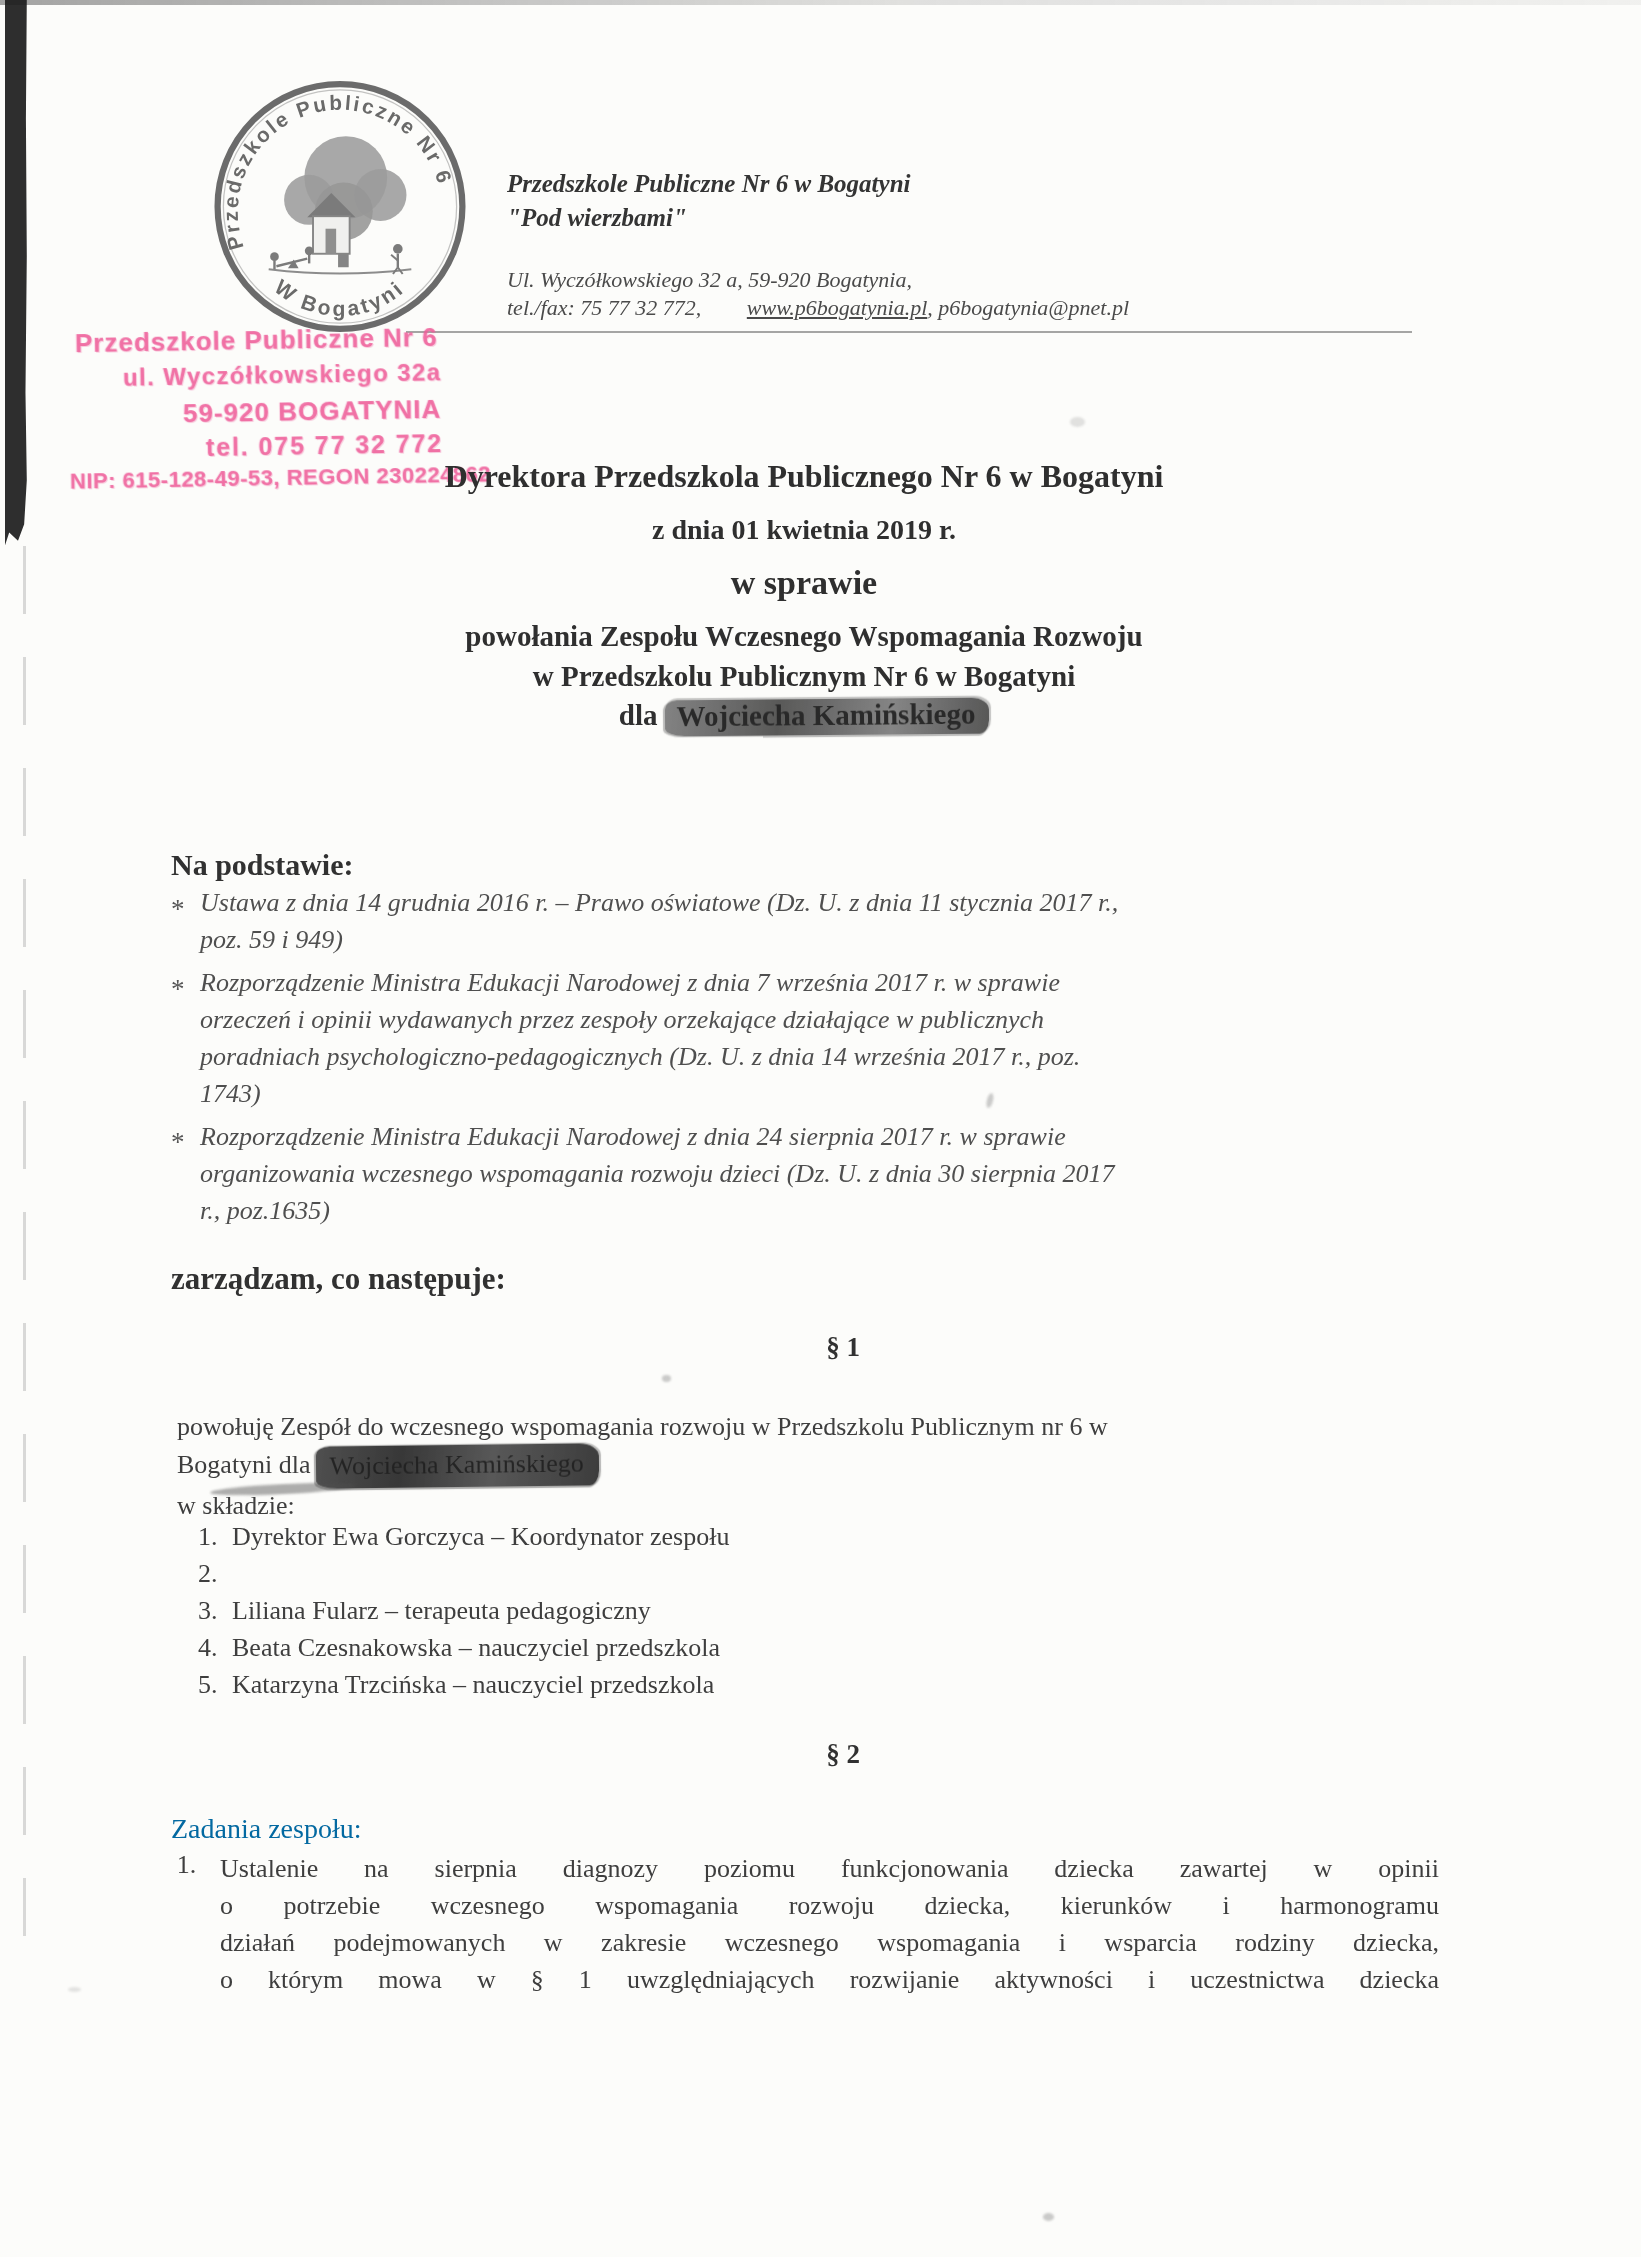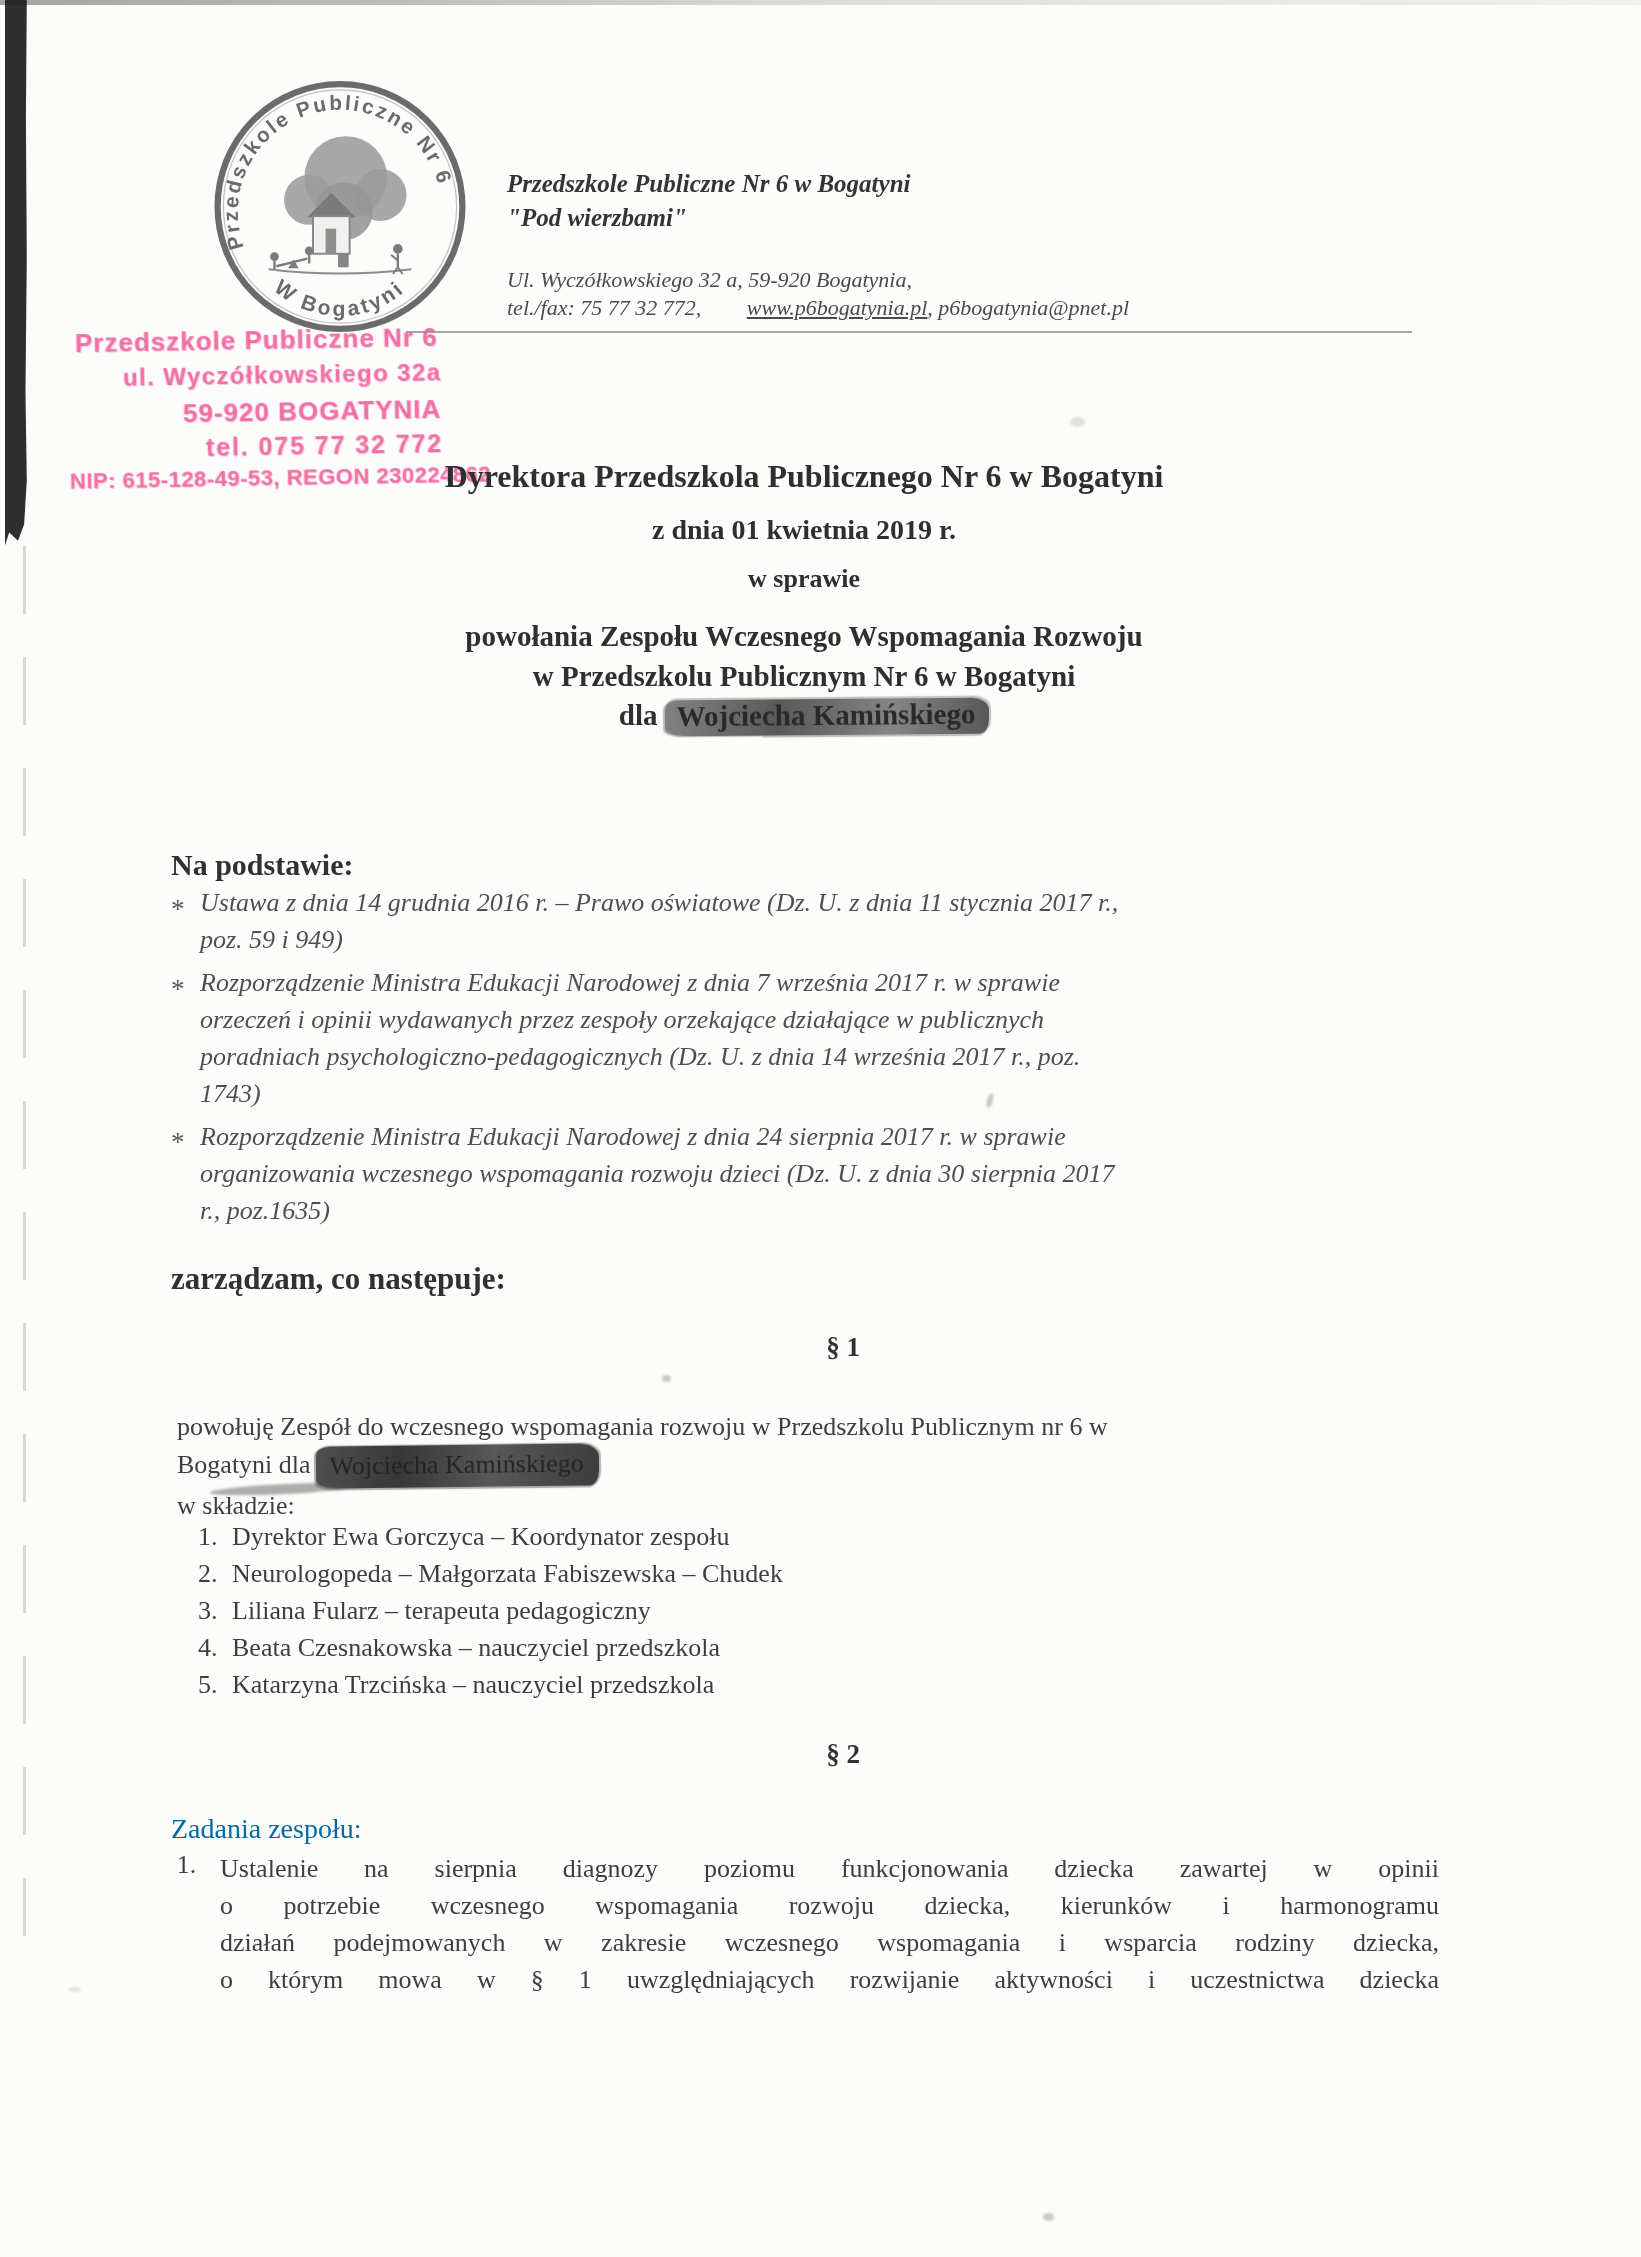--- a/index.html
+++ b/index.html
@@ -40,21 +40,21 @@
   .pk2 { left:123px; top:361px; font-size:24px; letter-spacing:1.4px; }
   .pk3 { left:183px; top:396px; font-size:26px; letter-spacing:1px; }
   .pk4 { left:206px; top:431px; font-size:25px; letter-spacing:1.9px; }
   .pk5 { left:70px;  top:465px; font-size:22px; letter-spacing:0.5px; }
 
   
   .tcol { left:169px; width:1270px; text-align:center; color:#2f2f2f; font-weight:bold; white-space:nowrap; }
   .t1 { top:413px; font-size:32px; }
   .t2 { top:458px; font-size:32px; }
   .t3 { top:514px; font-size:28px; }
-  .t4 { top:564px; font-size:26px; }
+  .t4 { top:564px; font-size:34px; }
   .s1 { top:620px; font-size:29px; }
   .s2 { top:660px; font-size:29px; }
   .s3 { top:699px; font-size:29px; }
   .h-napodstawie { left:171px; top:848px;  font-size:30px; font-weight:bold; color:#313131; }
   .h-zarzadzam   { left:171px; top:1261px; font-size:31px; font-weight:bold; color:#313131; }
   .h-zadania     { left:171px; top:1813px; font-size:28px; color:#0369a1; }
 
   .legal { left:171px; top:884px; width:1270px; }
   .legal-item { position:relative; padding-left:29px; margin-bottom:5.8px;
     font-style:italic; font-size:26px; line-height:37px; color:#4f4f4f; white-space:pre-line; }
@@ -181,21 +181,21 @@
   <div class="abs h-zarzadzam">zarządzam, co następuje:</div>
 
   <div class="abs smark m1">§ 1</div>
   <div class="abs para1">
     <div class="ln">powołuję Zespół do wczesnego wspomagania rozwoju w Przedszkolu Publicznym nr 6 w</div>
     <div class="ln"><span>Bogatyni dla</span><span class="redact redact-body">Wojciecha Kamińskiego</span></div>
     <div class="ln">w składzie:</div>
   </div>
   <div class="abs members">
     <div class="mrow"><span class="num">1.</span><span class="txt">Dyrektor Ewa Gorczyca – Koordynator zespołu</span></div>
-    <div class="mrow"><span class="num">2.</span><span class="txt">Neurologopeda – Małgorzata Fabiszewska – Chudek</span></div>
+    <div class="mrow"><span class="num">2.</span></div>
     <div class="mrow"><span class="num">3.</span><span class="txt">Liliana Fularz – terapeuta pedagogiczny</span></div>
     <div class="mrow"><span class="num">4.</span><span class="txt">Beata Czesnakowska – nauczyciel przedszkola</span></div>
     <div class="mrow"><span class="num">5.</span><span class="txt">Katarzyna Trzcińska – nauczyciel przedszkola</span></div>
   </div>
 
   <div class="abs smark m2">§ 2</div>
   <div class="abs h-zadania">Zadania zespołu:</div>
   <div class="task">
     <span class="num">1.</span>
     <div class="jl">Ustalenie na sierpnia diagnozy poziomu funkcjonowania dziecka zawartej w opinii</div>

